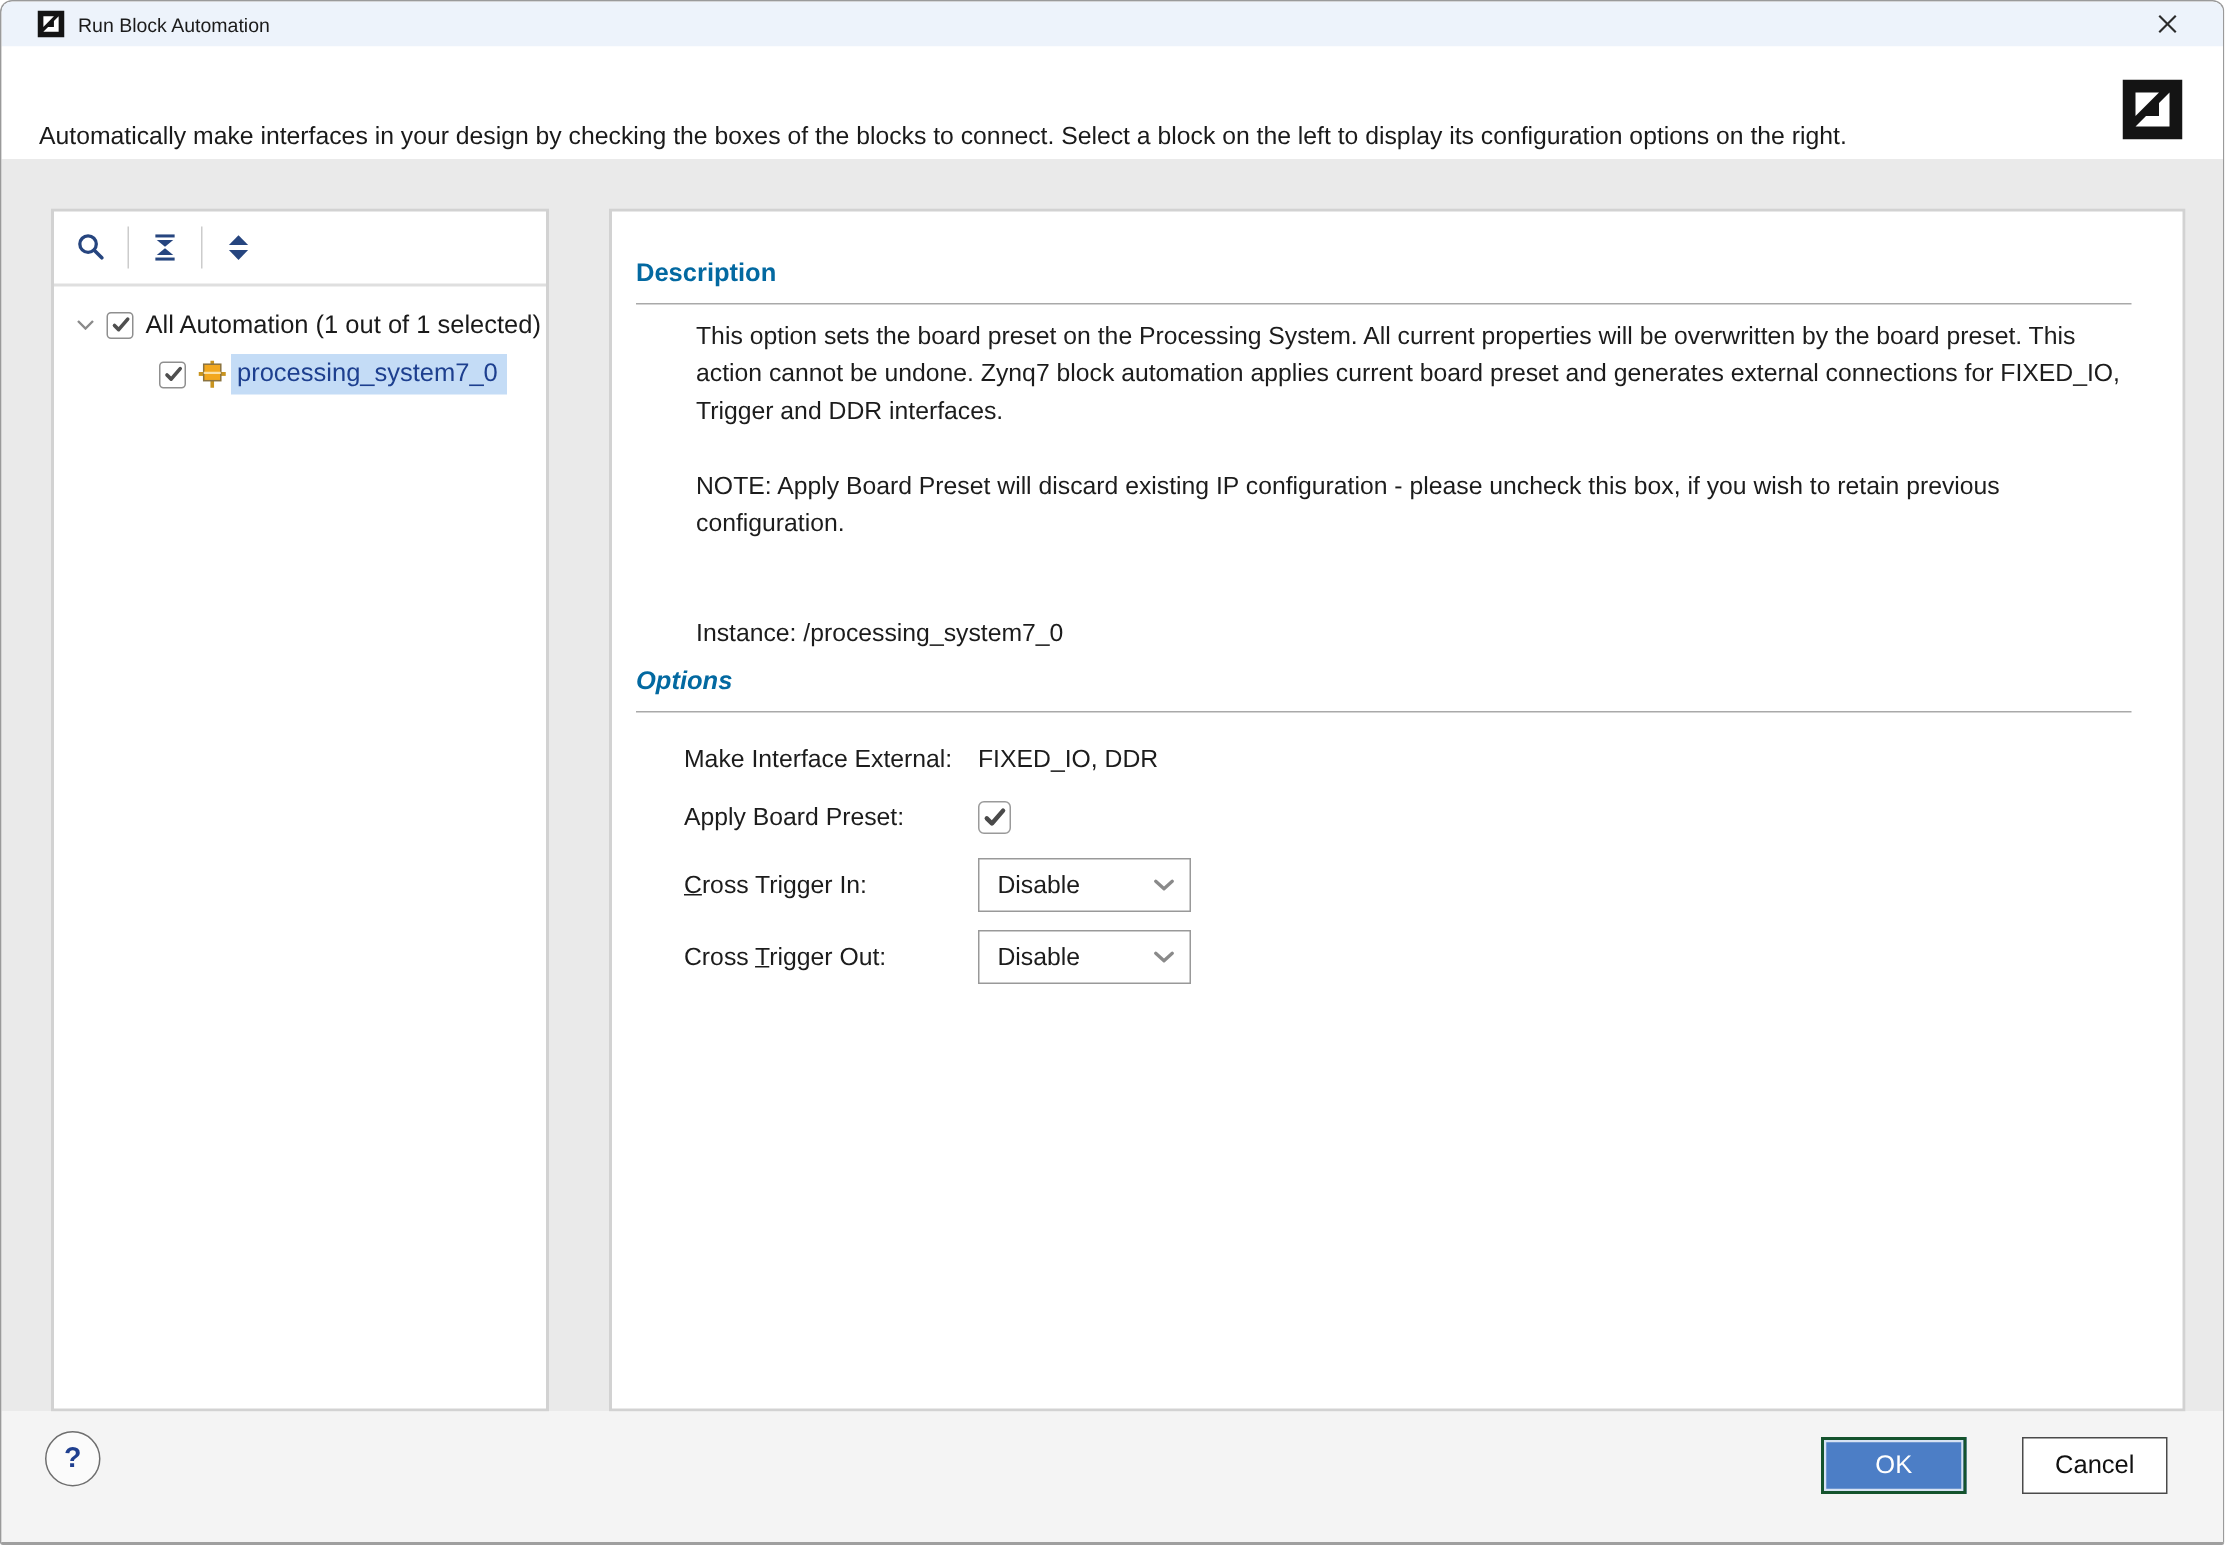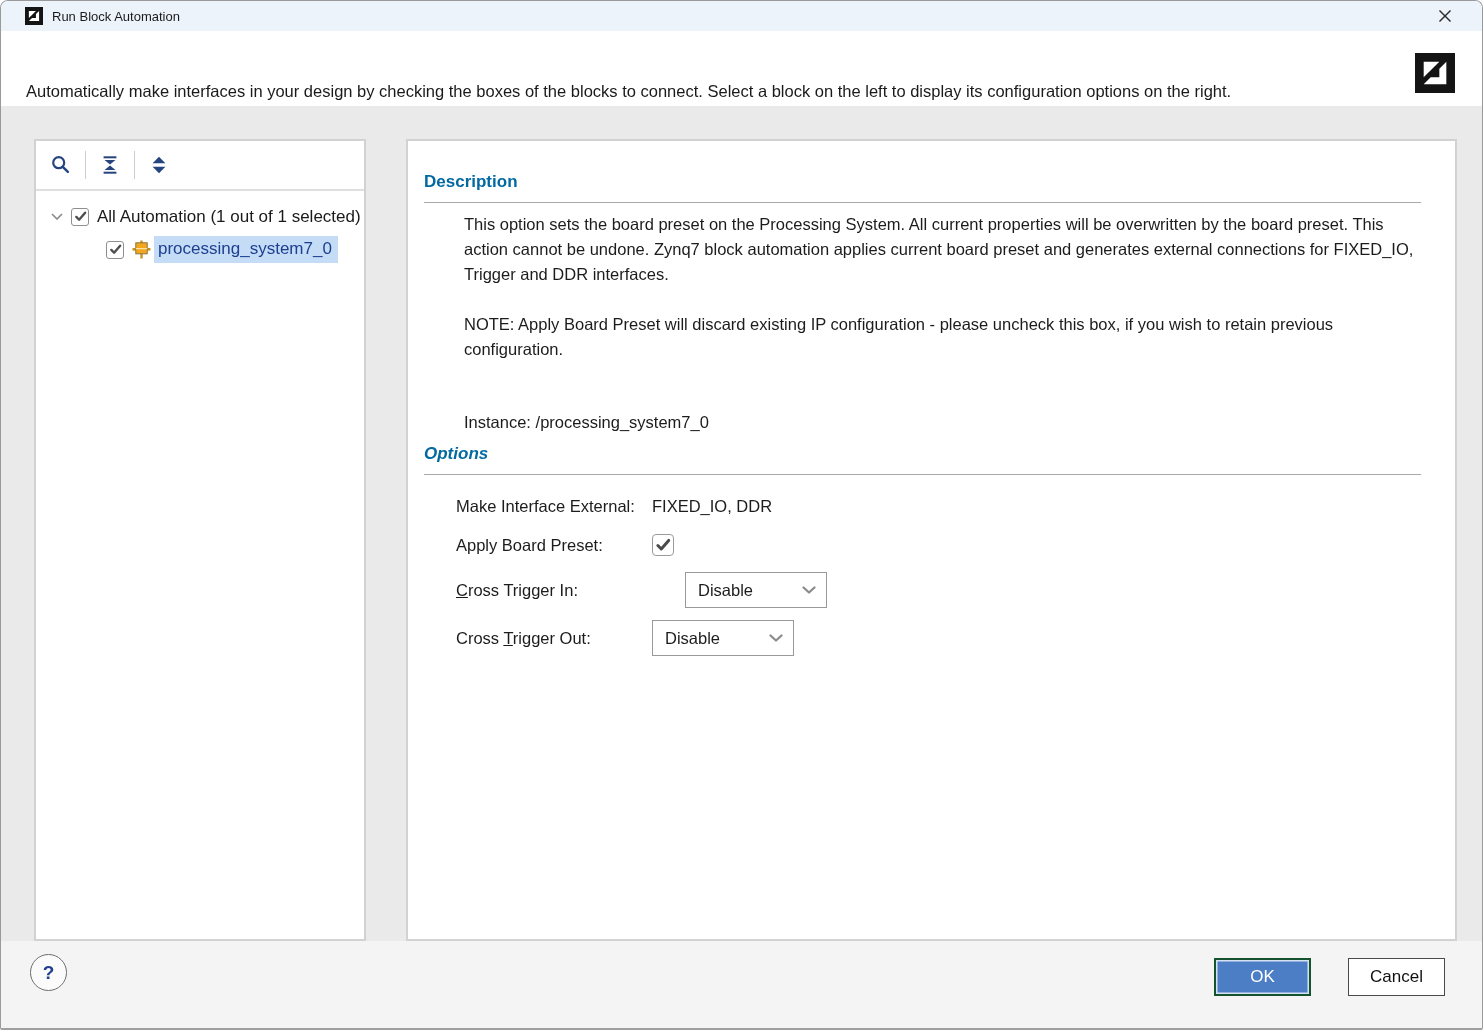--- a/index.html
+++ b/index.html
@@ -183,21 +183,21 @@
 
       <div class="opt-row" style="top:390px; height:28px;">
         <span class="opt-label">Apply Board Preset:</span>
         <span class="checkbox big">
           <svg viewBox="0 0 14 14" width="16" height="16">
             <polyline points="2.5,7.5 5.5,10.5 12,3" fill="none" stroke="#4a4a4a" stroke-width="2.6" stroke-linecap="round" stroke-linejoin="round"></polyline>
           </svg>
         </span>
       </div>
 
-      <div class="opt-row" style="top:431px; height:36px;gap:33px;">
+      <div class="opt-row" style="top:431px; height:36px;">
         <span class="opt-label"><span></span><span class="mnemonic">C</span><span>ross Trigger In:</span></span>
         <div class="dropdown">
           <span class="dd-value">Disable</span>
           <span>
             <svg viewBox="0 0 14 8" width="14" height="8">
               <polyline points="1.5,1.5 7,6.5 12.5,1.5" fill="none" stroke="#8a8a8a" stroke-width="2.2" stroke-linecap="round" stroke-linejoin="round"></polyline>
             </svg>
           </span>
         </div>
       </div>

